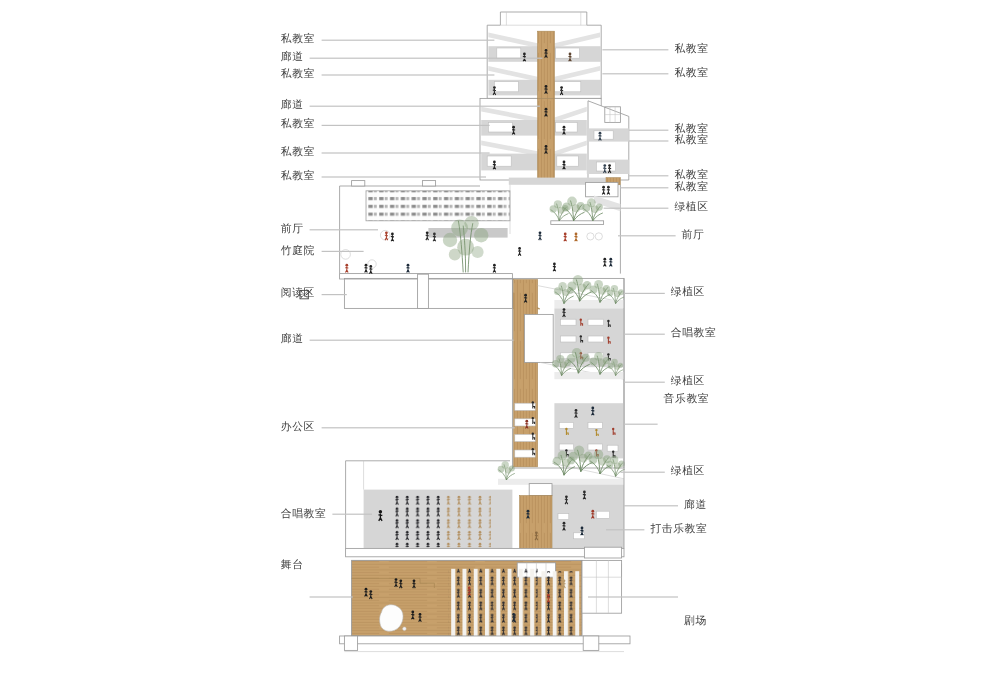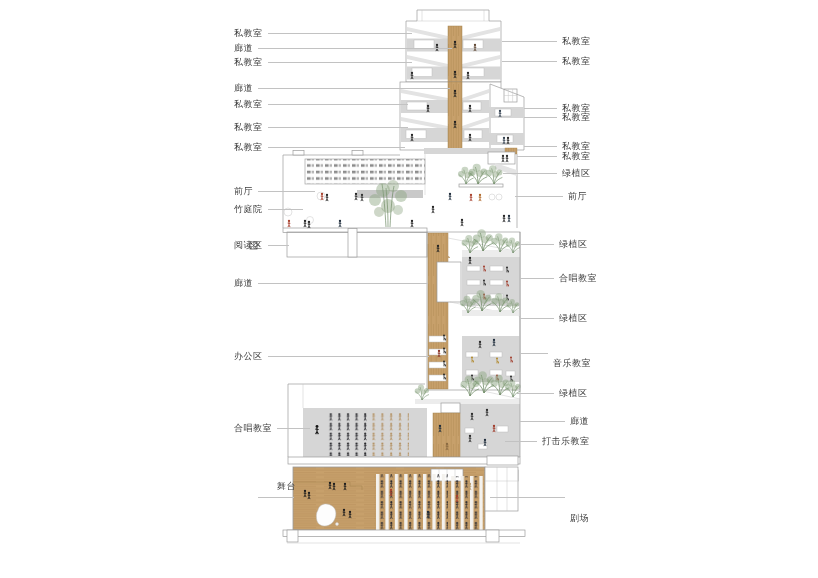--- a/index.html
+++ b/index.html
@@ -354,21 +354,21 @@
       <div class="lbl" style="left: 234px; top: 203px; font-family: Liberation Serif, serif;">竹庭院</div>
       <div class="leader" style="left: 267.6px; top: 209px; width: 35.4px;"></div>
       <div class="lbl" style="left: 234px; top: 239px;">阅读区</div>
       <div class="leader" style="left: 267.6px; top: 245px; width: 21.4px;"></div>
       <div class="lbl" style="left: 234px; top: 277px;">廊道</div>
       <div class="leader" style="left: 258.4px; top: 283px; width: 169.6px;"></div>
       <div class="lbl" style="left: 234px; top: 350px;">办公区</div>
       <div class="leader" style="left: 267.6px; top: 356px; width: 161.4px;"></div>
       <div class="lbl" style="left: 234px; top: 422px; font-family: Liberation Serif, serif;">合唱教室</div>
       <div class="leader" style="left: 276.8px; top: 428px; width: 33.2px;"></div>
-      <div class="lbl" style="left: 234px; top: 480px; margin-left: 43px;">舞台</div>
+      <div class="lbl" style="left: 234px; top: 465px;">舞台</div>
       <div class="leader" style="left: 258.4px; top: 497px; width: 35.6px;"></div>
       <div class="lbl" style="left: 562px; top: 35px;">私教室</div>
       <div class="leader" style="left: 502px; top: 41px; width: 55px;"></div>
       <div class="lbl" style="left: 562px; top: 55px;">私教室</div>
       <div class="leader" style="left: 502px; top: 61px; width: 55px;"></div>
       <div class="lbl" style="left: 562px; top: 102px;">私教室</div>
       <div class="leader" style="left: 524px; top: 108px; width: 33px;"></div>
       <div class="lbl" style="left: 562px; top: 111px;">私教室</div>
       <div class="leader" style="left: 524px; top: 117px; width: 33px;"></div>
       <div class="lbl" style="left: 562px; top: 140px;">私教室</div>
@@ -378,21 +378,21 @@
       <div class="lbl" style="left: 562px; top: 167px;">绿植区</div>
       <div class="leader" style="left: 503px; top: 173px; width: 54px;"></div>
       <div class="lbl" style="left: 568px; top: 190px;">前厅</div>
       <div class="leader" style="left: 515px; top: 196px; width: 48px;"></div>
       <div class="lbl" style="left: 559px; top: 238px;">绿植区</div>
       <div class="leader" style="left: 520px; top: 244px; width: 34px;"></div>
       <div class="lbl" style="left: 559px; top: 272px;">合唱教室</div>
       <div class="leader" style="left: 520px; top: 278px; width: 34px;"></div>
       <div class="lbl" style="left: 559px; top: 312px;">绿植区</div>
       <div class="leader" style="left: 520px; top: 318px; width: 34px;"></div>
-      <div class="lbl" style="left: 553px; top: 358px; font-family: Liberation Mono, monospace;">音乐教室</div>
+      <div class="lbl" style="left: 553px; top: 327px;">音乐教室</div>
       <div class="leader" style="left: 520px; top: 353px; width: 28px;"></div>
       <div class="lbl" style="left: 559px; top: 387px;">绿植区</div>
       <div class="leader" style="left: 517px; top: 393px; width: 37px;"></div>
       <div class="lbl" style="left: 570px; top: 415px;">廊道</div>
       <div class="leader" style="left: 520px; top: 421px; width: 45px;"></div>
       <div class="lbl" style="left: 542px; top: 435px;">打击乐教室</div>
       <div class="leader" style="left: 505px; top: 441px; width: 32px;"></div>
       <div class="lbl" style="left: 570px; top: 491px; margin-top: 21px;">剧场</div>
       <div class="leader" style="left: 490px; top: 497px; width: 75px;"></div>
     </div>

